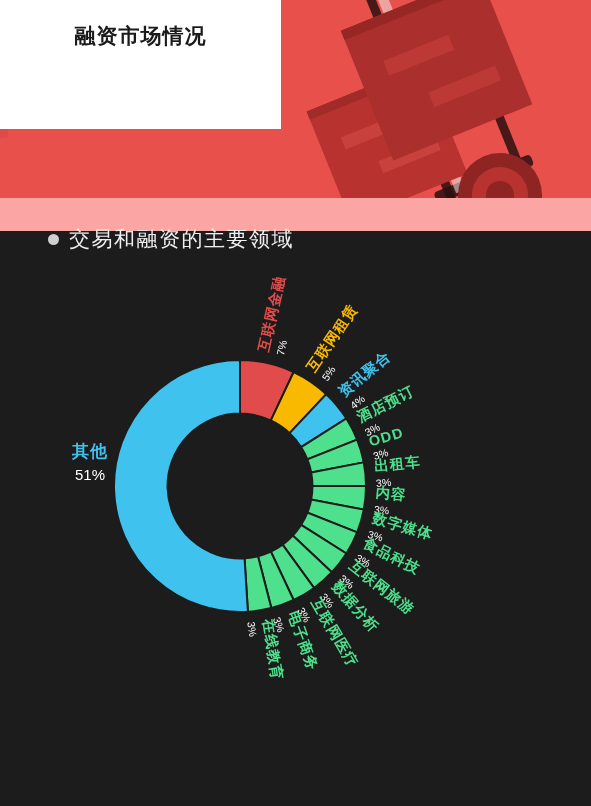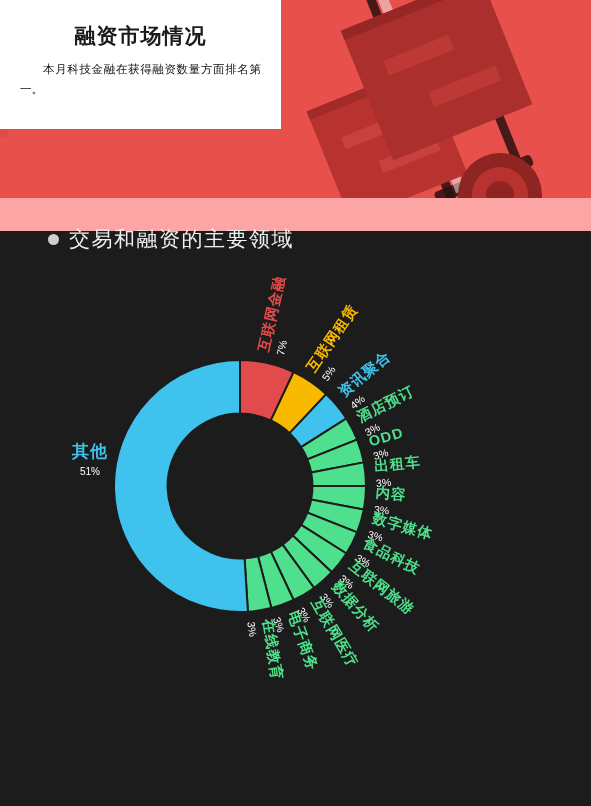--- a/index.html
+++ b/index.html
@@ -63,21 +63,21 @@
   }
   
   #other-label{
     position:absolute;text-align:center;
   }
   #other-label .nm{
     font-size:17px;font-weight:bold;color:#3fc3ee;
     letter-spacing:1px;display:block;
   }
   #other-label .pc{
-    font-size:10px;color:#ffffff;display:block;margin-top:3px;
+    font-size:15px;color:#ffffff;display:block;margin-top:3px;
   }
 </style>
 </head>
 <body>
 
 <div id="header">
 
   <svg id="illustration" viewBox="0 0 591 198" xmlns="http://www.w3.org/2000/svg">
     <defs>
       <clipPath id="hdrclip">
@@ -122,21 +122,20 @@
         <circle cx="0" cy="0" r="14" fill="#8e2522"></circle>
       </g>
 
       <rect x="-6" y="55" width="14" height="14" rx="3" fill="#d8484a" opacity="0.8"></rect>
       <rect x="-8" y="122" width="16" height="16" rx="3" fill="#d8484a" opacity="0.8"></rect>
     </g>
   </svg>
 
   <div id="title-card">
     <div id="card-title">融资市场情况</div>
-    <p id="card-body">本月科技金融在获得融资数量方面排名第一。</p>
   </div>
 </div>
 
 <div id="chart-heading">
   <span id="heading-bullet"></span>
   <span id="heading-text">交易和融资的主要领域</span>
 </div>
 
 <div id="chart-area">
   <svg id="donut-svg" width="591" height="500" viewBox="0 0 591 500" xmlns="http://www.w3.org/2000/svg">

